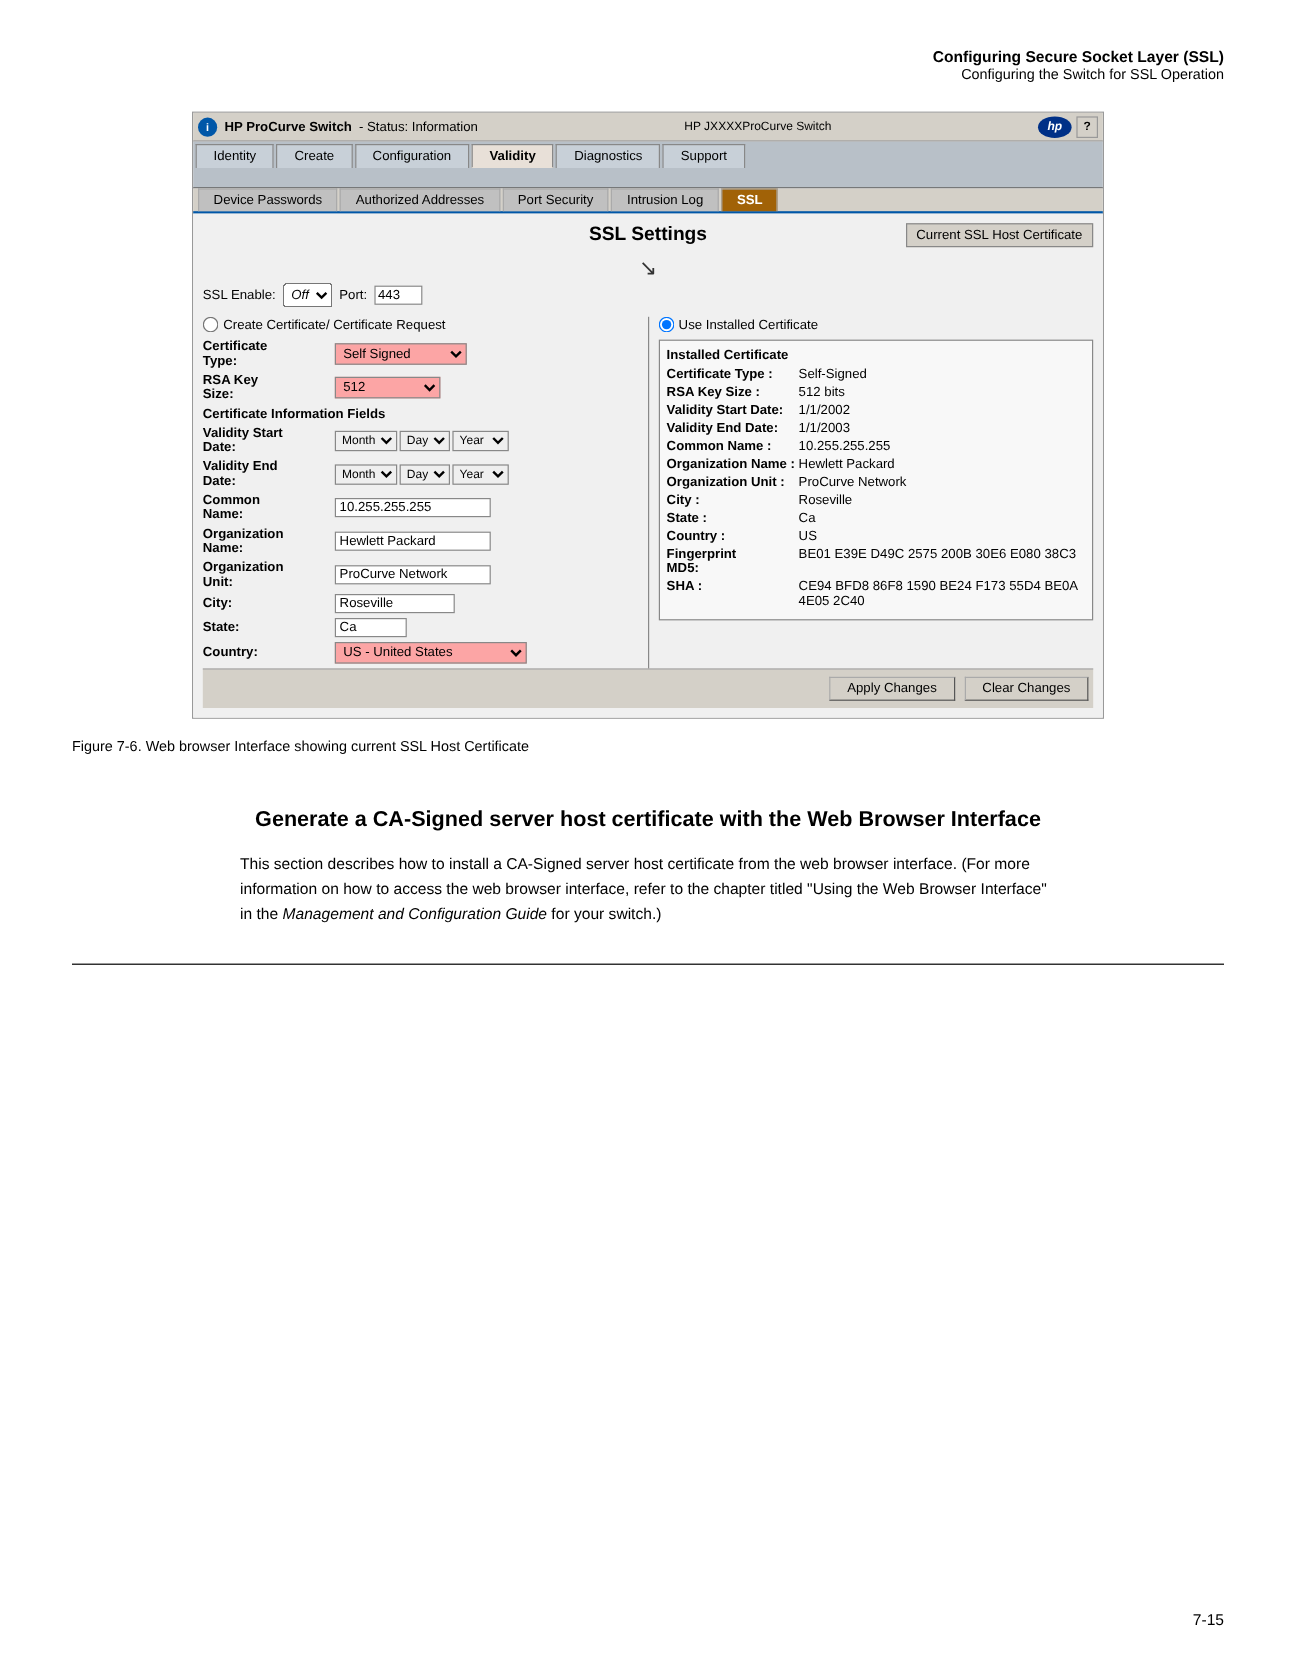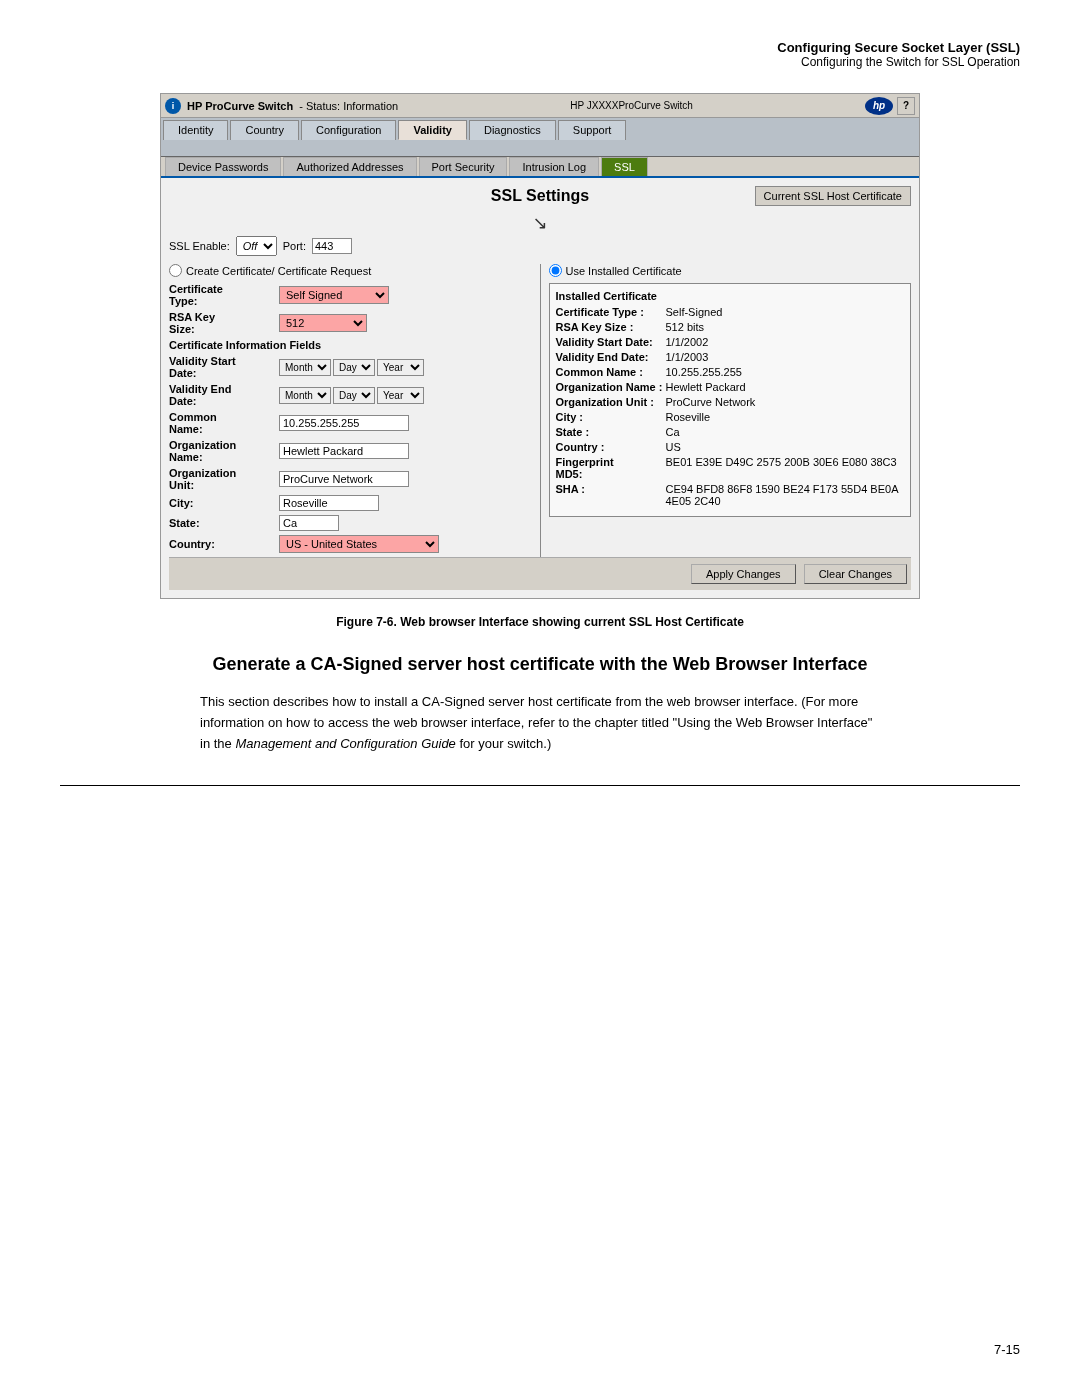--- a/index.html
+++ b/index.html
@@ -131,23 +131,23 @@
       padding: 3px 12px;
       font-size: 11px;
       border: 1px solid #aaa;
       border-bottom: none;
       background: #c0c0c0;
       margin-right: 2px;
       cursor: pointer;
       color: #000;
     }
     .sub-tab.active {
-      background: #4d7c0f;
+      background: #a16207;
       color: #fff;
-      font-weight: normal;
+      font-weight: bold;
     }
 
     
     .content-area {
       padding: 8px;
       background: #f0f0f0;
     }
 
     
     .ssl-header-row {
@@ -299,24 +299,24 @@
     .btn {
       background: #d4d0c8;
       border: 1px outset #aaa;
       padding: 3px 14px;
       font-size: 11px;
       cursor: pointer;
     }
 
     
     .figure-caption {
-      text-align: center;
+      text-align: left;
       font-size: 12px;
-      font-weight: bold;
-      margin-bottom: 24px;
+      font-weight: normal;
+      margin-bottom: 42px;
     }
 
     
     .section-title {
       font-size: 18px;
       font-weight: bold;
       text-align: center;
       margin-bottom: 16px;
       line-height: 1.3;
     }
@@ -393,21 +393,21 @@
     </div>
     <div style="font-size:10px;">HP JXXXXProCurve Switch</div>
     <div class="title-bar-right">
       <div class="hp-logo" style="background:#003087; border-radius:50%; width:28px; height:18px; display:flex; align-items:center; justify-content:center; color:white; font-size:10px; font-style:italic; font-weight:bold;">hp</div>
       <div class="help-btn">?</div>
     </div>
   </div>
 
   <div class="nav-tabs">
     <div class="nav-tab">Identity</div>
-    <div class="nav-tab">Country</div>
+    <div class="nav-tab">Create</div>
     <div class="nav-tab">Configuration</div>
     <div class="nav-tab active">Validity</div>
     <div class="nav-tab">Diagnostics</div>
     <div class="nav-tab">Support</div>
   </div>
 
   <div class="sub-tabs">
     <div class="sub-tab">Device Passwords</div>
     <div class="sub-tab">Authorized Addresses</div>
     <div class="sub-tab">Port Security</div>

